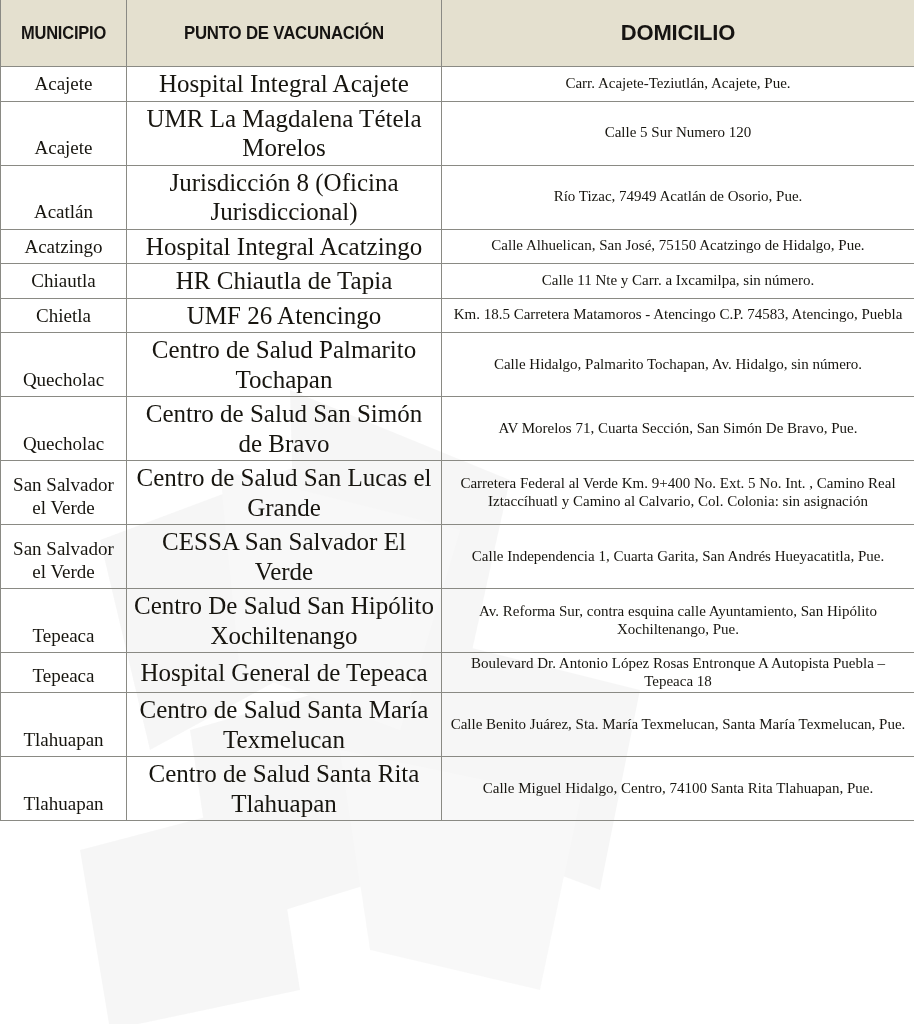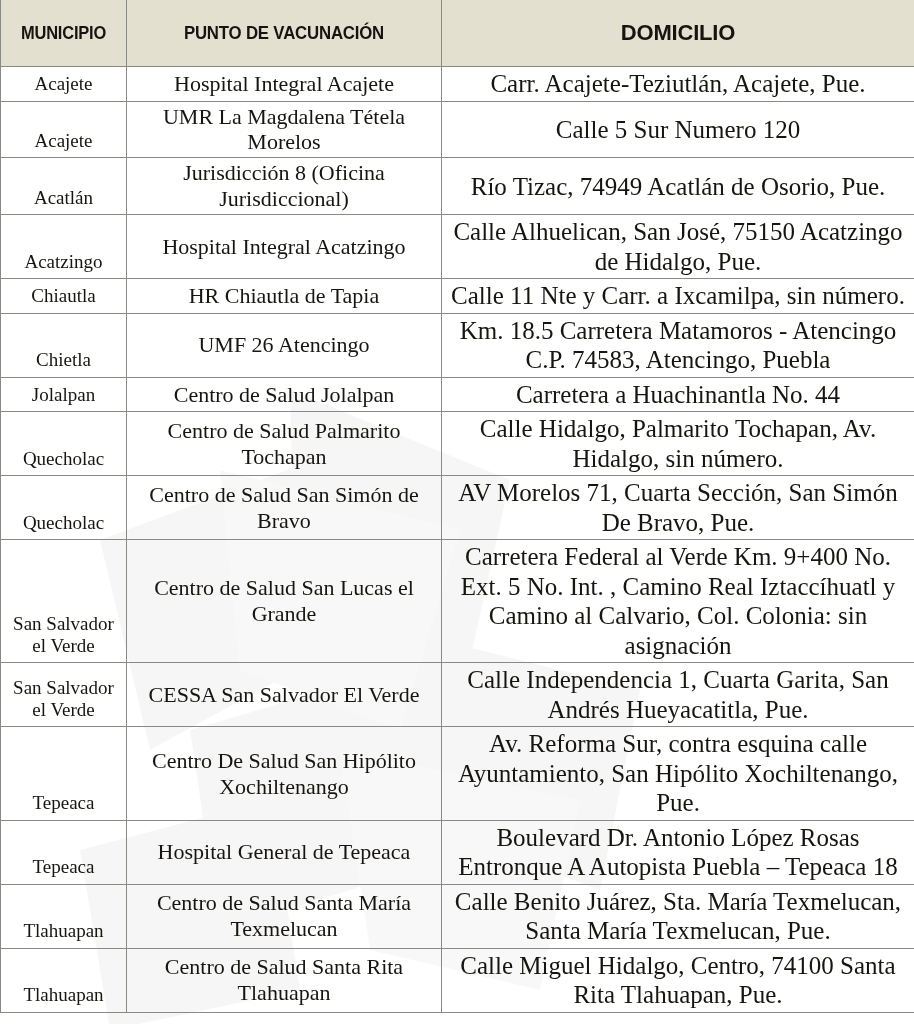--- a/index.html
+++ b/index.html
@@ -77,26 +77,26 @@
     background: transparent;
     font-family: Liberation Serif, serif;
   }
   tbody td.muni {
     vertical-align: bottom;
     padding-bottom: 5px;
     font-size: 19px;
   }
   tbody td.punto {
     vertical-align: middle;
-    font-size: 22px;
+    font-size: 25px;
     border-radius: 7px;
   }
   tbody td.dom {
     vertical-align: middle;
-    font-size: 25px;
+    font-size: 15px;
   }
 </style>
 </head>
 <body>
 
 <div id="watermark-layer">
   <svg viewBox="0 0 640 700" xmlns="http://www.w3.org/2000/svg" aria-hidden="true">
     <g fill="#f0f0f0" stroke="none">
       <polygon points="60,210 300,120 330,300 110,420"></polygon>
       <polygon points="250,60 470,150 430,330 255,250"></polygon>
@@ -156,25 +156,20 @@
           <td class="muni">Chiautla</td>
           <td class="punto">HR Chiautla de Tapia</td>
           <td class="dom">Calle 11 Nte y  Carr. a Ixcamilpa, sin número.</td>
         </tr>
         <tr>
           <td class="muni">Chietla</td>
           <td class="punto">UMF 26 Atencingo</td>
           <td class="dom">Km. 18.5 Carretera Matamoros - Atencingo   C.P. 74583, Atencingo, Puebla</td>
         </tr>
         <tr>
-          <td class="muni">Jolalpan</td>
-          <td class="punto">Centro de Salud Jolalpan</td>
-          <td class="dom">Carretera a Huachinantla No.  44</td>
-        </tr>
-        <tr>
           <td class="muni">Quecholac</td>
           <td class="punto">Centro de Salud Palmarito Tochapan</td>
           <td class="dom">Calle Hidalgo, Palmarito Tochapan, Av. Hidalgo, sin número.</td>
         </tr>
         <tr>
           <td class="muni">Quecholac</td>
           <td class="punto">Centro de Salud San Simón de Bravo</td>
           <td class="dom">AV Morelos 71, Cuarta Sección, San Simón De Bravo, Pue.</td>
         </tr>
         <tr>

